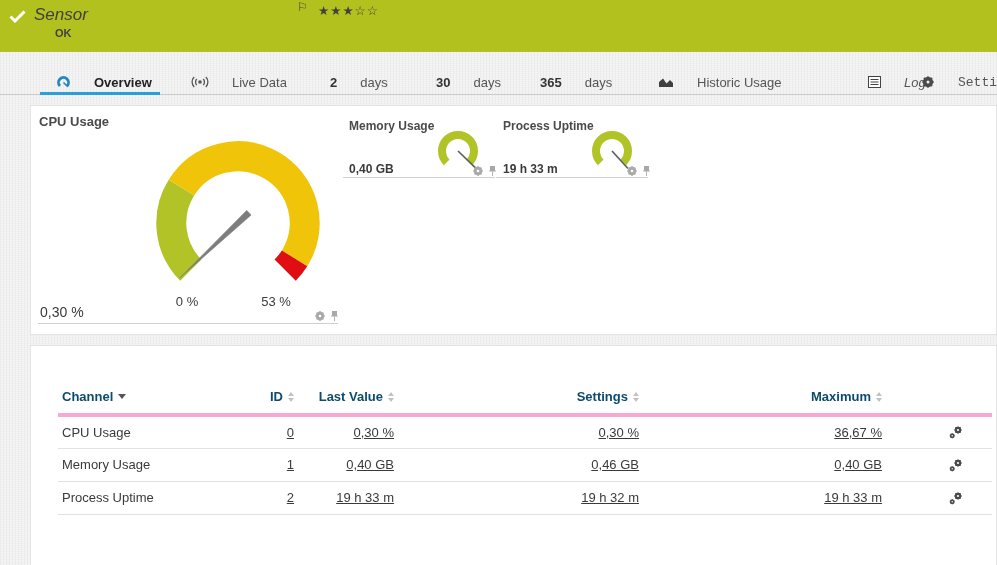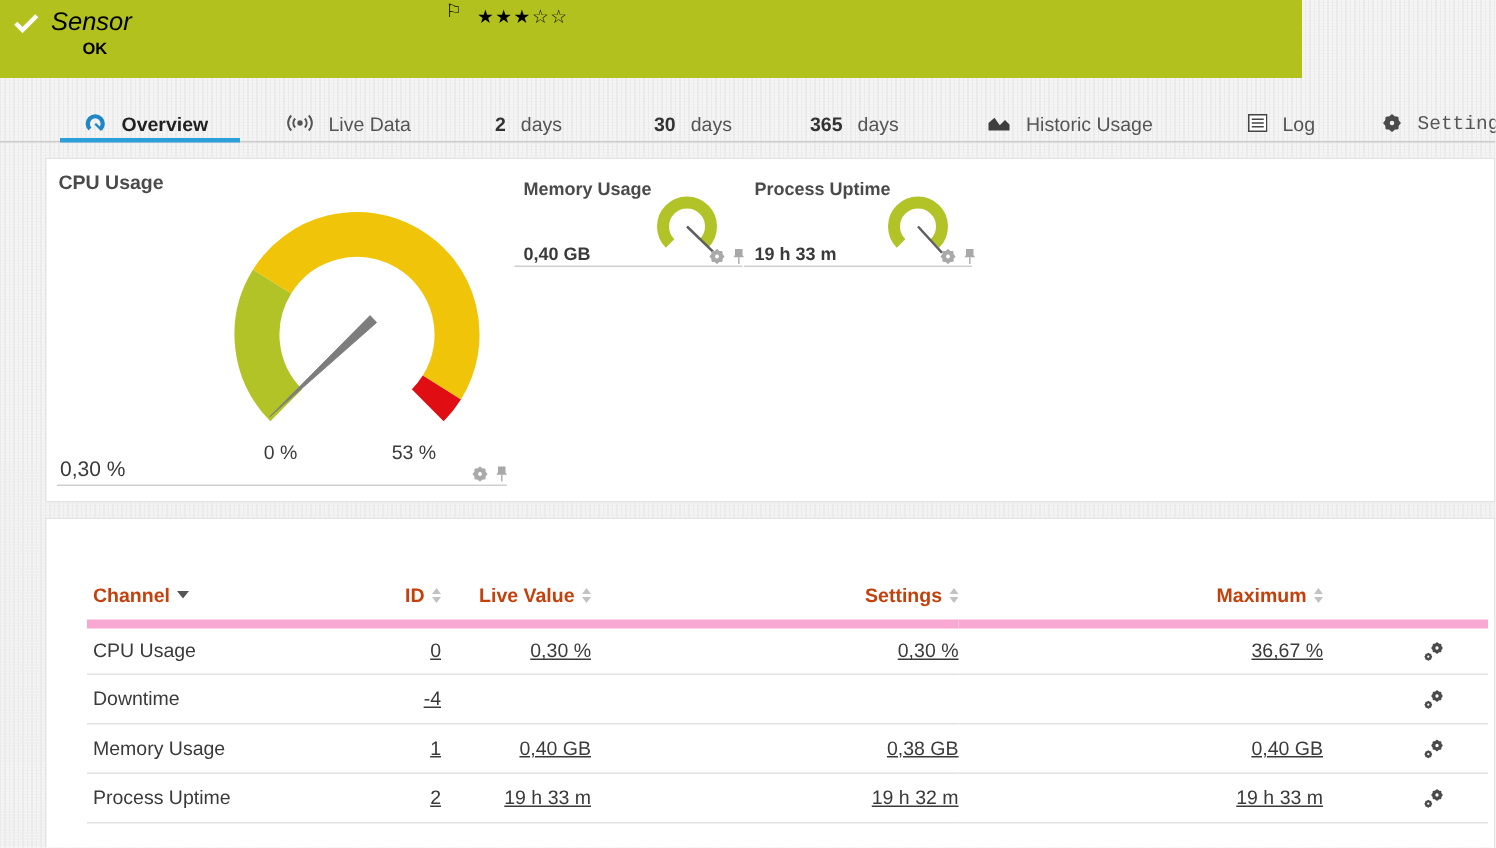--- a/index.html
+++ b/index.html
@@ -5,49 +5,49 @@
   * { margin:0; padding:0; box-sizing:border-box; }
   body { font-family:"Liberation Sans", sans-serif; }
   #page {
     position:relative; width:997px; height:565px; overflow:hidden;
     background-color:#f0f0f0;
     background-image:
       repeating-linear-gradient(90deg, #ebebeb 0 1px, transparent 1px 3px),
       repeating-linear-gradient(0deg, #f5f5f5 0 1px, transparent 1px 2px);
   }
   
-  .sensor-header { position:absolute; left:0; top:0; width:868px; height:52px; background:#b2c11d; color:#000000; }
+  .sensor-header { position:absolute; left:0; top:0; width:997px; height:52px; background:#b2c11d; color:#404040; }
   .hdr-check { position:absolute; left:9px; top:9px; }
   .hdr-type { position:absolute; left:34px; top:5px; font-size:17px; font-style:italic; }
   .hdr-title { position:absolute; left:95px; top:5px; font-size:17px; font-weight:bold; }
   .hdr-flag { position:absolute; left:297px; top:0px; font-size:12px; }
   .hdr-stars { position:absolute; left:318px; top:3px; font-size:12.5px; letter-spacing:1px; }
   .hdr-status { position:absolute; left:55px; top:27px; font-size:11px; font-weight:bold; }
   
   .tabline { position:absolute; left:0; top:94px; width:997px; height:1px; background:#cccccc; }
   .tabactive-bar { position:absolute; left:40px; top:92px; width:120px; height:3px; background:#2b9fd9; }
-  .tab { position:absolute; top:73px; height:18px; display:flex; align-items:center; gap:10px; font-size:13px; color:#555; white-space:nowrap; }
+  .tab { position:absolute; top:73px; height:18px; display:flex; align-items:center; gap:23px; font-size:13px; color:#555; white-space:nowrap; }
   .tab .num { font-weight:bold; color:#333; }
   .tab.active { color:#222; font-weight:bold; }
   .tab .ticon { display:flex; align-items:center; }
   
   .panel { position:absolute; left:30px; width:967px; background:#fff; border:1px solid #e3e3e3; }
   #panel-gauges { top:105px; height:230px; }
   #panel-table  { top:345px; height:230px; border-bottom:none; }
   
   .w-title { position:absolute; font-size:13px; font-weight:bold; color:#4a4a4a; }
   .w-title.small { font-size:12px; }
   .w-value { position:absolute; font-size:14px; color:#3a3a3a; }
   .w-value.small { font-size:12px; font-weight:bold; color:#3a3a3a; }
   .w-line { position:absolute; height:1px; background:#cfcfcf; }
   .scale-label { position:absolute; width:50px; text-align:center; font-size:13px; color:#3a3a3a; }
   .w-icons { position:absolute; display:flex; align-items:center; gap:4px; }
   
   table { border-collapse:collapse; position:absolute; left:27px; top:0; width:934px; table-layout:fixed; }
-  th { font-size:13px; font-weight:bold; color:#c2410c; padding:43px 0 9px 0; border-bottom:6px solid #f9a8d4; }
+  th { font-size:13px; font-weight:bold; color:#0c4a6e; padding:43px 0 9px 0; border-bottom:4px solid #f9a8d4; }
   td { font-size:13px; color:#3a3a3a; height:33px; border-bottom:1px solid #e2e2e2; }
   .col-channel { text-align:left; padding-left:4px; }
   .col-num { text-align:right;text-decoration:underline; }
   .col-set { text-align:right; padding-right:28px; }
   th .hwrap { display:inline-flex; align-items:center; gap:5px; }
   .sort-both { display:inline-flex; flex-direction:column; gap:2px; }
   .sort-both .tu { width:0; height:0; border-left:3.5px solid transparent; border-right:3.5px solid transparent; border-bottom:4px solid #c2c2c2; }
   .sort-both .td2 { width:0; height:0; border-left:3.5px solid transparent; border-right:3.5px solid transparent; border-top:4px solid #c2c2c2; }
   .sort-down { width:0; height:0; border-left:4.5px solid transparent; border-right:4.5px solid transparent; border-top:5px solid #555; display:inline-block; }
   .gearpair svg { vertical-align:middle; }
@@ -112,21 +112,21 @@
 
   <div class="tab" style="left:658px;">
     <span class="ticon">
       <svg width="16" height="12">
           <path d="M1 11 V6 L5 2.5 L8.5 7.5 L12 4 L15 7 V11 Z" fill="#3f3f3f"></path>
         </svg>
     </span>
     <span>Historic Usage</span>
   </div>
 
-  <div class="tab" style="left:832px;">
+  <div class="tab" style="left:868px;font-style:italic;">
     <span class="ticon">
       <svg width="13" height="12">
           <rect x="0.5" y="0.5" width="12" height="11" fill="#fff" stroke="#444"></rect>
           <line x1="2.5" y1="3.5" x2="10.5" y2="3.5" stroke="#444"></line>
           <line x1="2.5" y1="6" x2="10.5" y2="6" stroke="#444"></line>
           <line x1="2.5" y1="8.5" x2="10.5" y2="8.5" stroke="#444"></line>
         </svg>
     </span>
     <span>Log</span>
   </div>
@@ -224,21 +224,21 @@
                 <span class="sort-down"></span>
               </span></th>
           <th class="col-num"><span class="hwrap">
                 <span>ID</span>
                 <span class="sort-both">
                   <span class="tu"></span>
                   <span class="td2"></span>
                 </span>
               </span></th>
           <th class="col-num"><span class="hwrap">
-                <span>Live Value</span>
+                <span>Last Value</span>
                 <span class="sort-both">
                   <span class="tu"></span>
                   <span class="td2"></span>
                 </span>
               </span></th>
           <th class="col-num"><span class="hwrap">
                 <span>Settings</span>
                 <span class="sort-both">
                   <span class="tu"></span>
                   <span class="td2"></span>
@@ -264,39 +264,24 @@
           <td class="col-set"><span class="gearpair"><svg width="15" height="15">
             <rect x="6.1" y="2.1" width="5.8" height="5.8" rx="0.7" fill="#4a4a4a"></rect>
             <rect x="6.1" y="2.1" width="5.8" height="5.8" rx="0.7" fill="#4a4a4a" transform="rotate(45 9 5)"></rect>
             <circle cx="9" cy="5" r="1.1" fill="#fff"></circle>
             <rect x="1.2" y="8.8" width="4" height="4" rx="0.5" fill="#4a4a4a"></rect>
             <rect x="1.2" y="8.8" width="4" height="4" rx="0.5" fill="#4a4a4a" transform="rotate(45 3.2 10.8)"></rect>
             <circle cx="3.2" cy="10.8" r="0.75" fill="#fff"></circle>
           </svg></span></td>
         </tr>
         <tr>
-          <td class="col-channel">Downtime</td>
-          <td class="col-num">-4</td>
-          <td class="col-num"></td>
-          <td class="col-num"></td>
-          <td class="col-num"></td>
-          <td class="col-set"><span class="gearpair"><svg width="15" height="15">
-            <rect x="6.1" y="2.1" width="5.8" height="5.8" rx="0.7" fill="#4a4a4a"></rect>
-            <rect x="6.1" y="2.1" width="5.8" height="5.8" rx="0.7" fill="#4a4a4a" transform="rotate(45 9 5)"></rect>
-            <circle cx="9" cy="5" r="1.1" fill="#fff"></circle>
-            <rect x="1.2" y="8.8" width="4" height="4" rx="0.5" fill="#4a4a4a"></rect>
-            <rect x="1.2" y="8.8" width="4" height="4" rx="0.5" fill="#4a4a4a" transform="rotate(45 3.2 10.8)"></rect>
-            <circle cx="3.2" cy="10.8" r="0.75" fill="#fff"></circle>
-          </svg></span></td>
-        </tr>
-        <tr>
           <td class="col-channel">Memory Usage</td>
           <td class="col-num">1</td>
           <td class="col-num">0,40 GB</td>
-          <td class="col-num">0,38 GB</td>
+          <td class="col-num">0,46 GB</td>
           <td class="col-num">0,40 GB</td>
           <td class="col-set"><span class="gearpair"><svg width="15" height="15">
             <rect x="6.1" y="2.1" width="5.8" height="5.8" rx="0.7" fill="#4a4a4a"></rect>
             <rect x="6.1" y="2.1" width="5.8" height="5.8" rx="0.7" fill="#4a4a4a" transform="rotate(45 9 5)"></rect>
             <circle cx="9" cy="5" r="1.1" fill="#fff"></circle>
             <rect x="1.2" y="8.8" width="4" height="4" rx="0.5" fill="#4a4a4a"></rect>
             <rect x="1.2" y="8.8" width="4" height="4" rx="0.5" fill="#4a4a4a" transform="rotate(45 3.2 10.8)"></rect>
             <circle cx="3.2" cy="10.8" r="0.75" fill="#fff"></circle>
           </svg></span></td>
         </tr>

